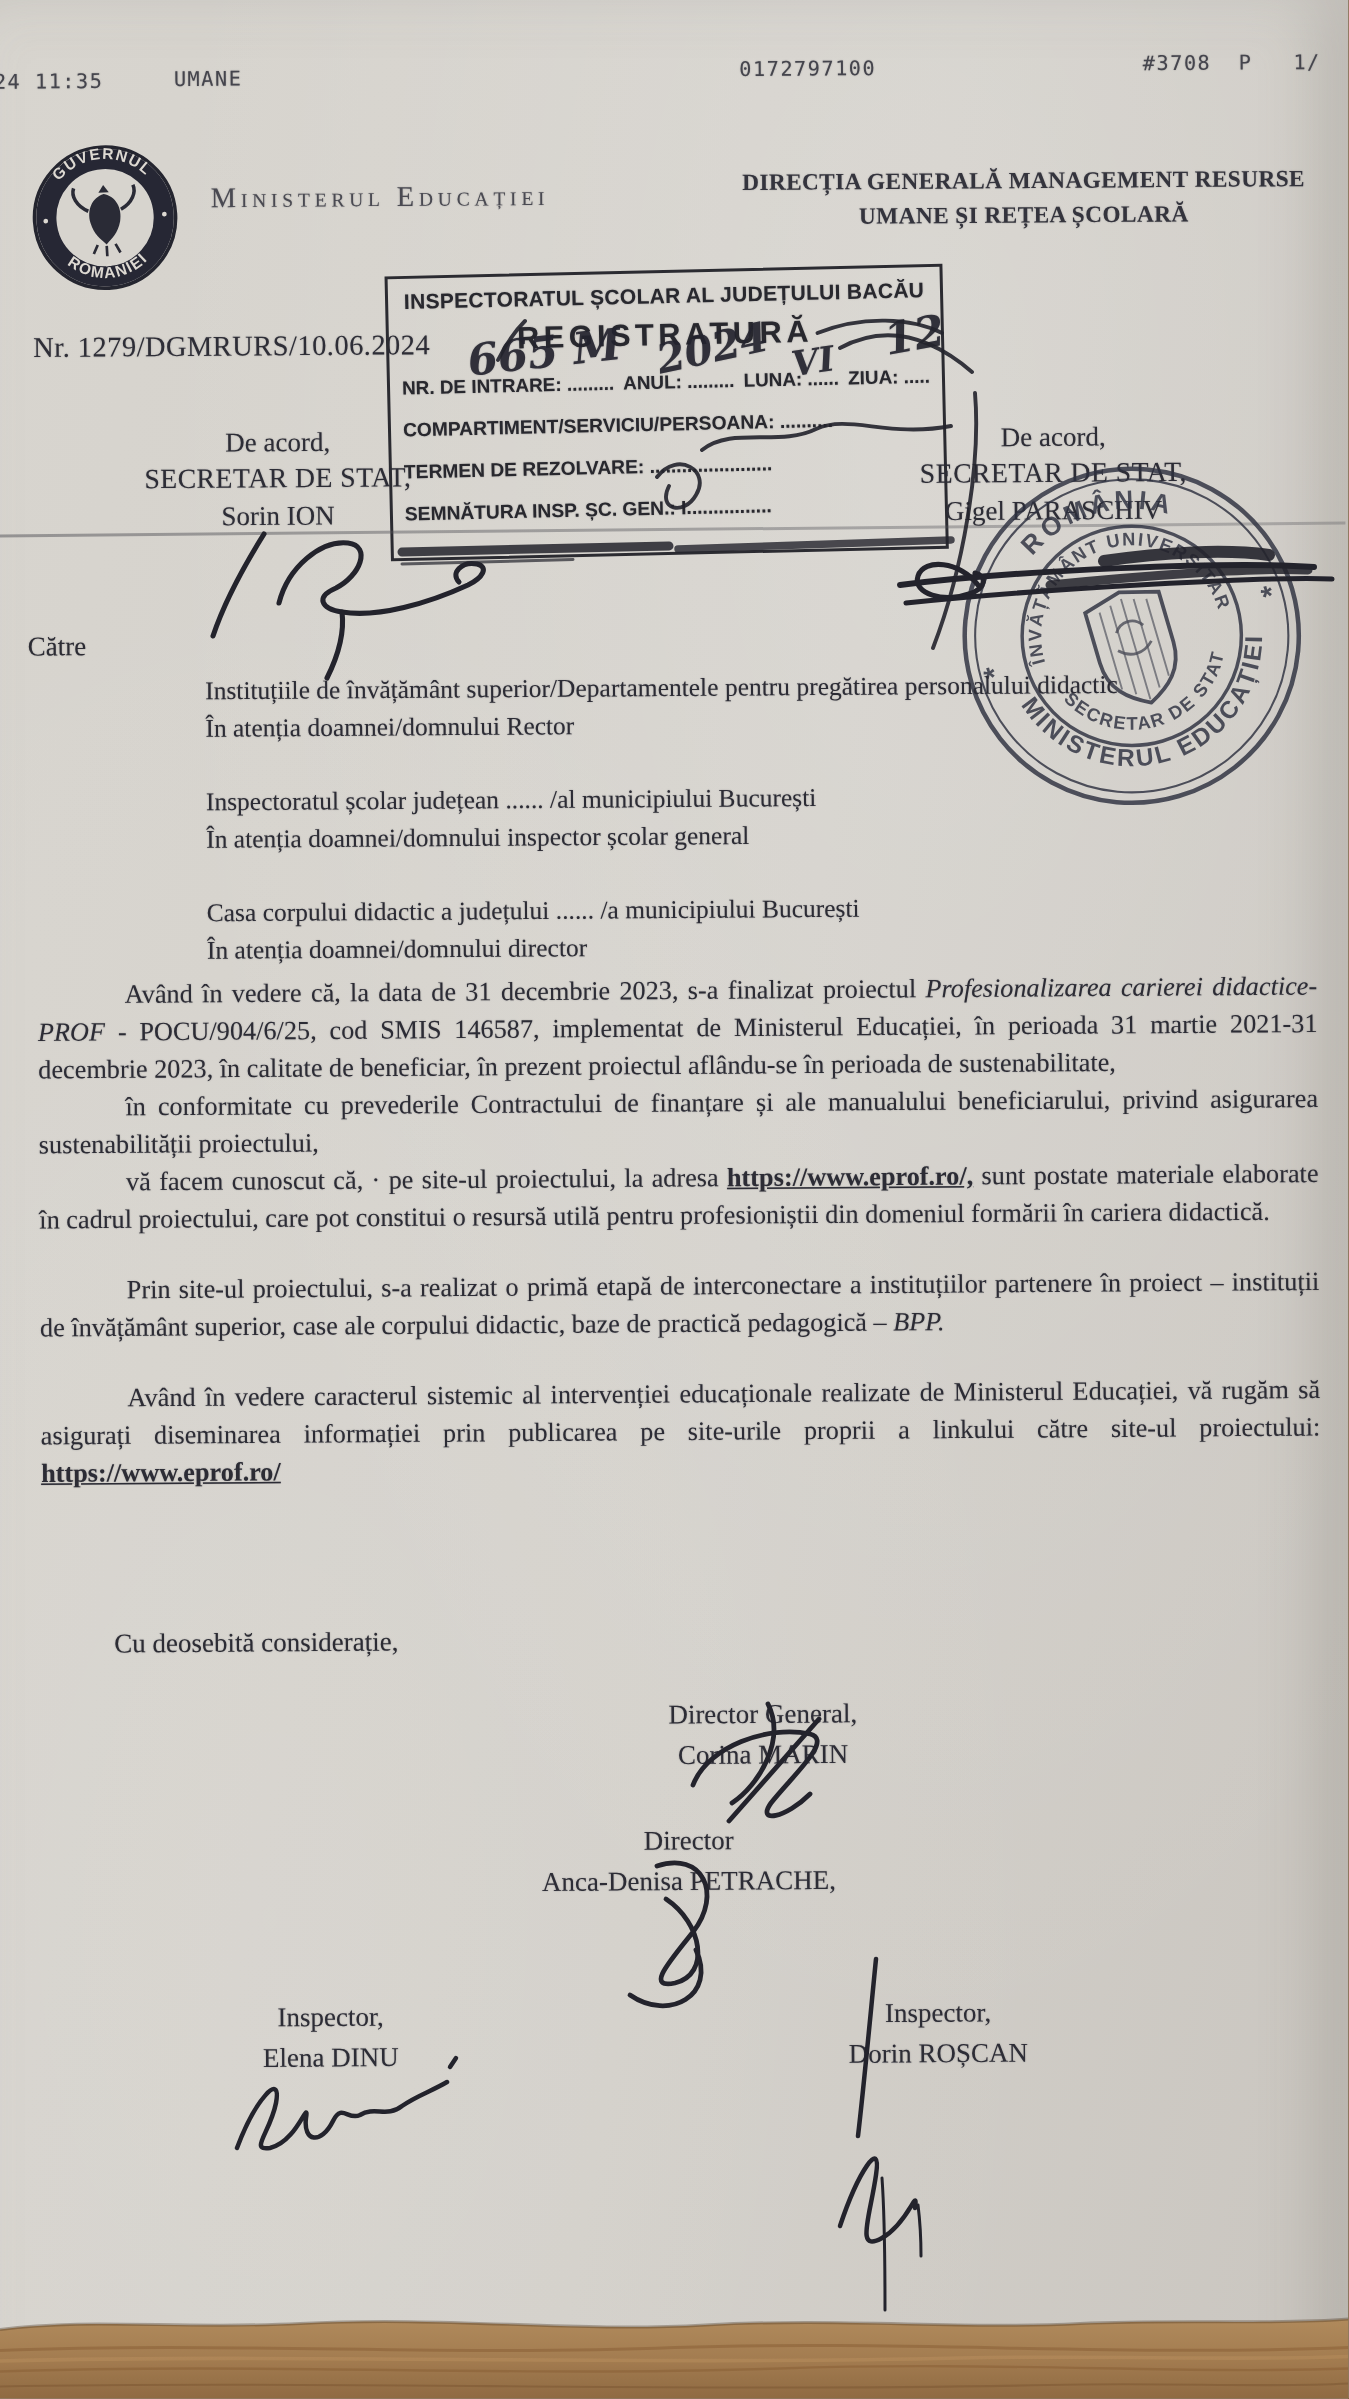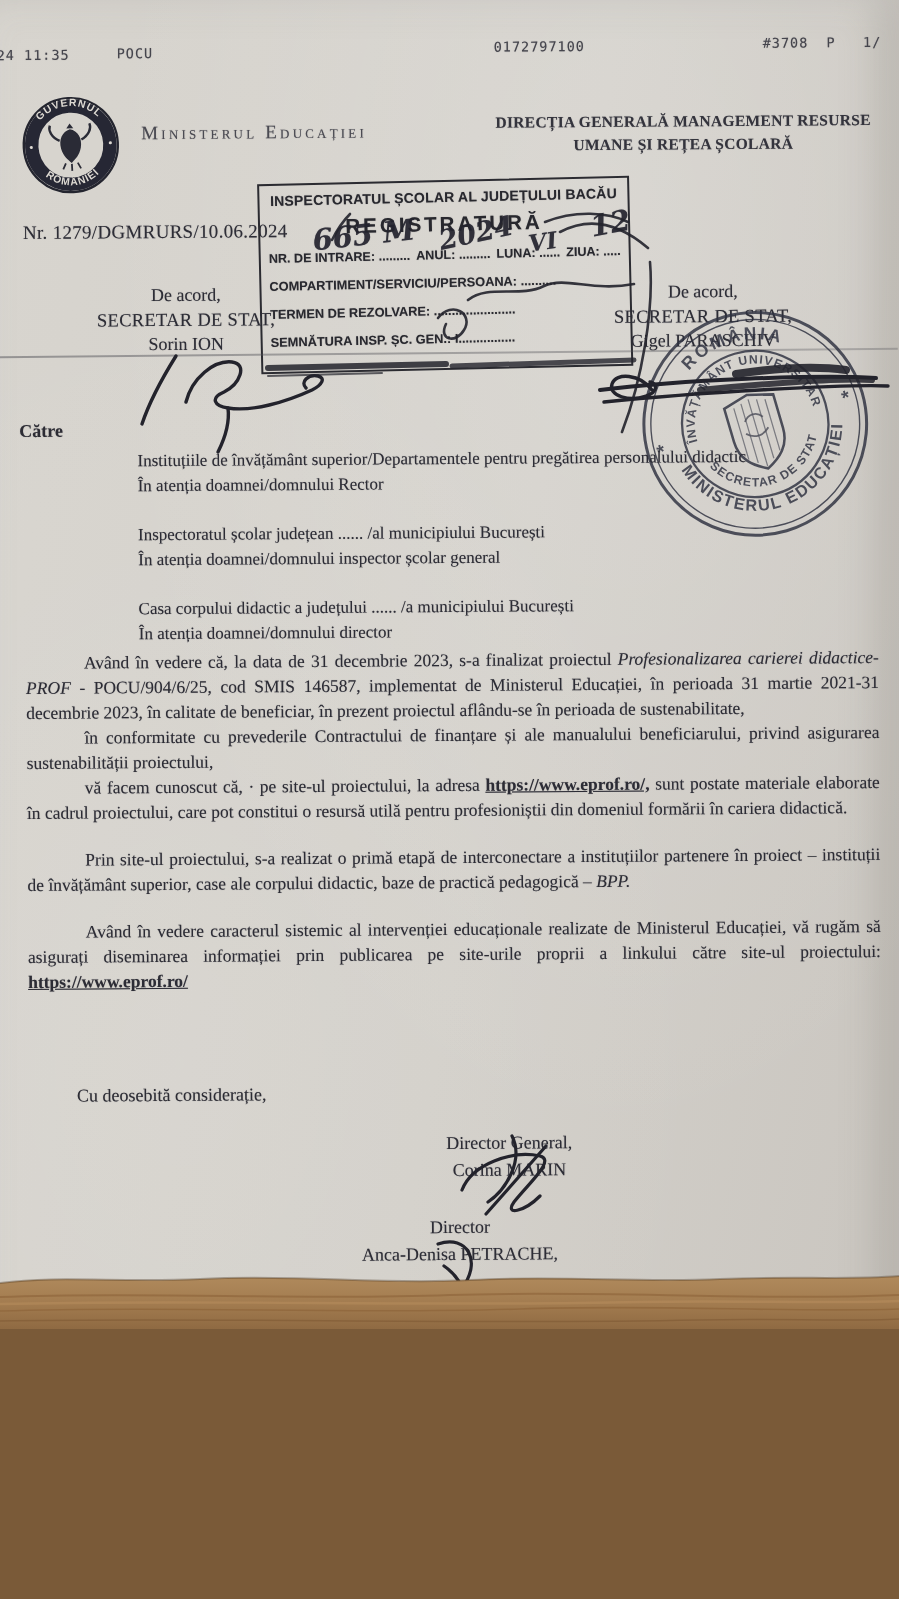--- a/index.html
+++ b/index.html
@@ -1,16 +1,16 @@
 <!DOCTYPE html>
 <html><head>
 <meta charset="utf-8">
 <style>
   html,body{margin:0;padding:0;background:#7a5a38;}
-  .stage{position:relative;width:899px;height:1329px;overflow:hidden;
+  .stage{position:relative;width:899px;height:1599px;overflow:hidden;
          font-family:"Liberation Serif",serif;color:#2c2c34;}
   .paper{position:absolute;inset:0;z-index:0;
     background:
       radial-gradient(ellipse at 68% 18%, rgba(255,255,255,.16), transparent 60%),
       radial-gradient(ellipse at 20% 80%, rgba(255,255,255,.08), transparent 55%),
       linear-gradient(100deg,#d8d5cf 0%,#d3d0ca 55%,#cac6c0 100%);
     box-shadow:inset -22px 0 38px rgba(110,105,96,.22), inset 0 14px 24px rgba(255,255,255,.14);}
   .tilt{position:absolute;inset:0;z-index:1;transform:rotate(-0.4deg);transform-origin:50% 40%;}
   .ink{text-shadow:0 0 1px rgba(42,42,52,.38);}
   .abs{position:absolute;}
@@ -40,21 +40,21 @@
 
   
   .approve{text-align:center;font-size:18px;line-height:24.5px;color:#2d2d36;}
   .approve .role{font-size:18.5px;letter-spacing:.3px;}
 
   .foldline{left:0;top:352px;width:899px;height:1.6px;
             background:linear-gradient(to right,rgba(82,82,88,.5),rgba(82,82,88,.32));
             transform:rotate(-0.15deg);}
 
   
-  .salut{font-size:18px;font-weight:bold;}
+  .salut{font-size:18px;}
   .addr{left:138px;top:446px;width:772px;font-size:17px;line-height:25px;color:#2c2c35;}
   .addr p{margin:0;}
   .addr p.gap{margin-top:24px;}
   .bodytext{left:25px;top:648px;width:853px;font-size:17.5px;line-height:25px;
             text-align:justify;color:#2c2c35;}
   .bodytext p{margin:0;text-indent:58px;}
   .bodytext p.gap{margin-top:22px;}
   .bodytext .it{font-style:italic;}
   .bodytext .lnk{font-weight:bold;text-decoration:underline;}
 
@@ -67,21 +67,21 @@
 </head>
 <body>
 
 <div class="stage">
   <div class="paper"></div>
 
   <div class="tilt">
 
     <div class="fax ink">
       <span style="left:0;top:44px">24 11:35</span>
-      <span style="left:120px;top:43px">POCU</span>
+      <span style="left:120px;top:43px">UMANE</span>
       <span style="left:497px;top:39px">0172797100</span>
       <span style="left:766px;top:37px">#3708  P   1/</span>
     </div>
 
     <svg class="abs" style="left:24px;top:93px;transform:rotate(-3deg)" width="99" height="99" viewBox="0 0 100 100">
       <circle cx="50" cy="50" r="47.5" fill="none" stroke="#24252f" stroke-width="2.4"></circle>
       <circle cx="50" cy="50" r="39.5" fill="none" stroke="#262734" stroke-width="13.5"></circle>
       <circle cx="50" cy="50" r="32" fill="#d7d4ce"></circle>
       <defs>
         <path id="seal-top" d="M 10.5,50 A 39.5,39.5 0 0 1 89.5,50"></path>

